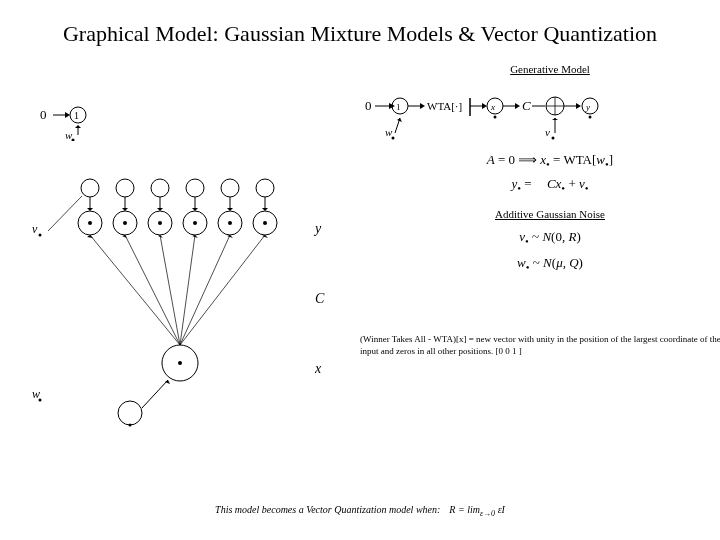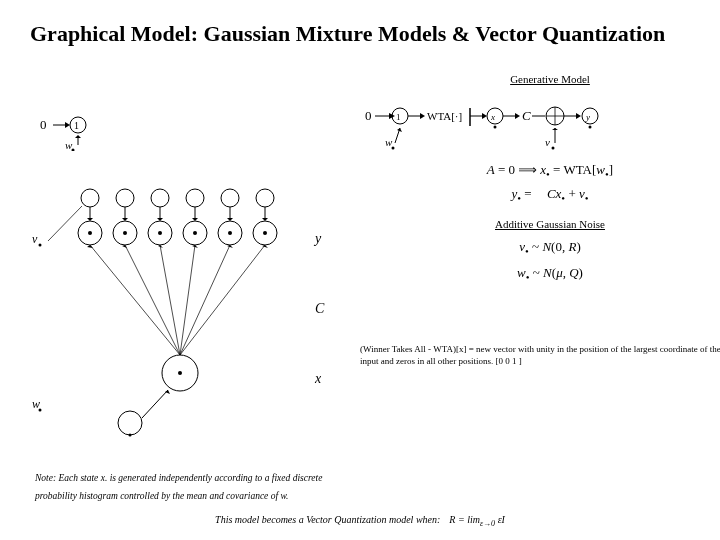--- a/index.html
+++ b/index.html
@@ -11,23 +11,24 @@
       overflow: hidden;
       position: relative;
     }
     .slide {
       width: 720px;
       height: 540px;
       padding: 20px 30px;
       position: relative;
     }
     .title {
+      text-align: center;
       font-size: 22px;
-      font-weight: bold;
-      margin-bottom: 24px;
+      font-weight: normal;
+      margin-bottom: 14px;
       line-height: 1.3;
     }
 
     
     svg text {
       font-family: 'Times New Roman', Times, serif;
     }
 
     .section-label {
       font-size: 11px;
@@ -225,23 +226,20 @@
         <circle cx="200" cy="95" r="2" fill="black"></circle>
         <circle cx="235" cy="95" r="2" fill="black"></circle>
 
         <circle cx="150" cy="235" r="2" fill="black"></circle>
 
         <line x1="18" y1="103" x2="52" y2="68" stroke="black" stroke-width="0.7" stroke-dasharray="none"></line>
 
       </svg>
     </div>
 
-    <div style="position:absolute; bottom:30px; left:5px; width:300px;">
-      <span style="font-size:9.5px; font-style:italic;">Note: Each state x. is generated independently according to a fixed discrete probability histogram controlled by the mean and covariance of w.</span>
-    </div>
 
     <div style="position:absolute; bottom:5px; left:0; right:0; text-align:center;">
       <span style="font-size:10px; font-style:italic;">This model becomes a Vector Quantization model when:</span>
       
       <span style="font-size:10px; font-style:italic; margin-left:5px;text-align:right;">
         <i>R</i> = lim<sub style="font-size:8px;">ε→0</sub> <i>ε</i><i>I</i>
       </span>
     </div>
 
   </div>

